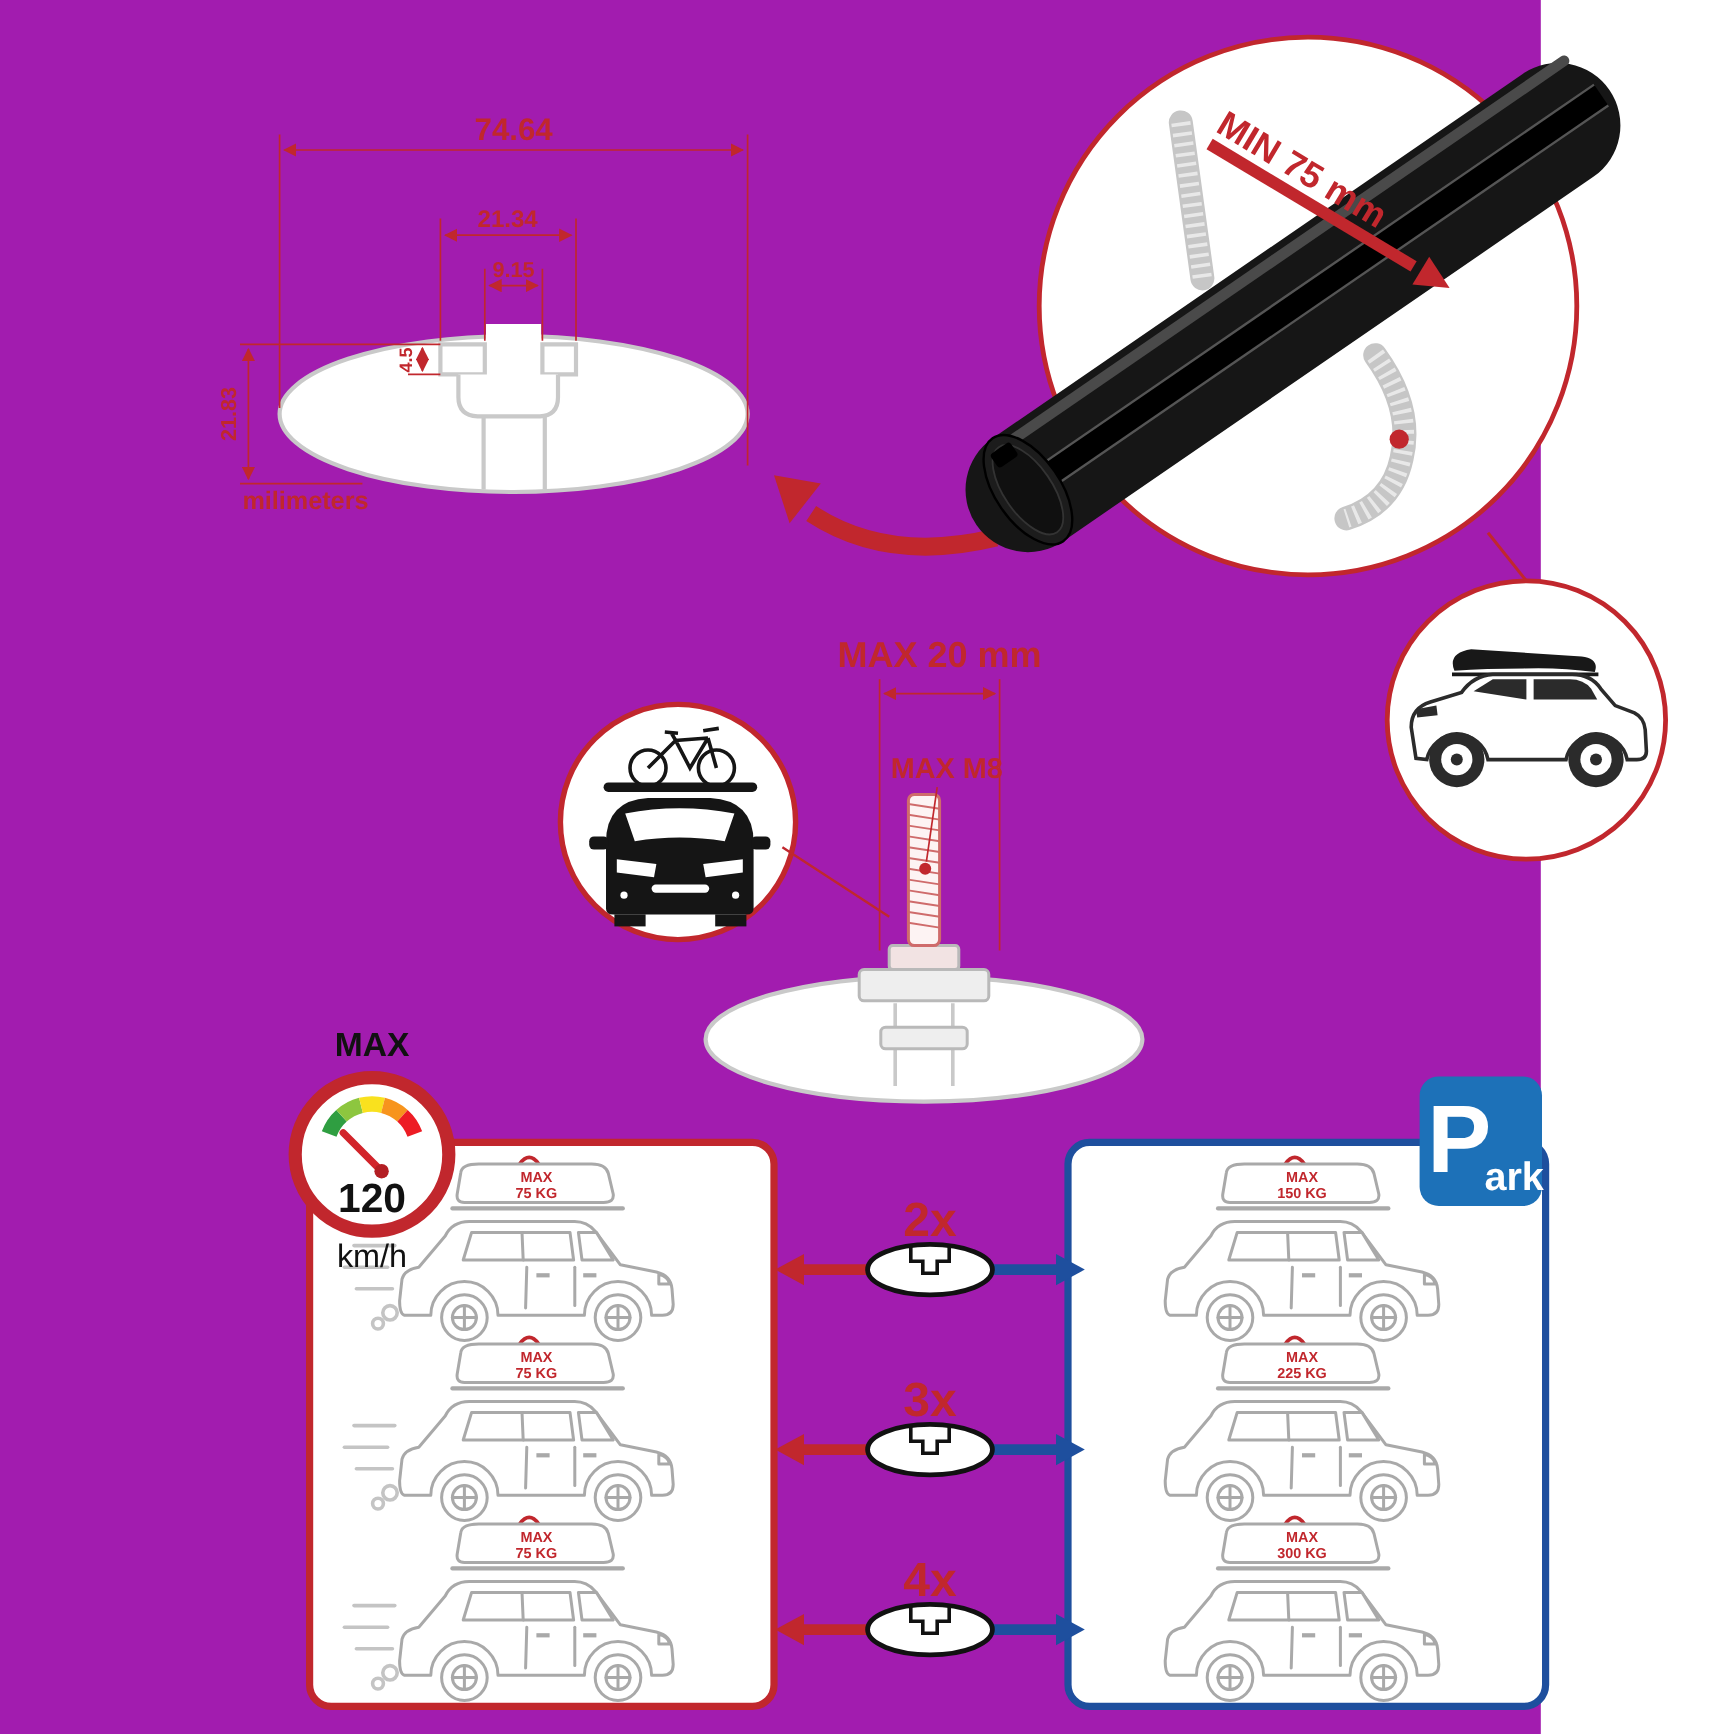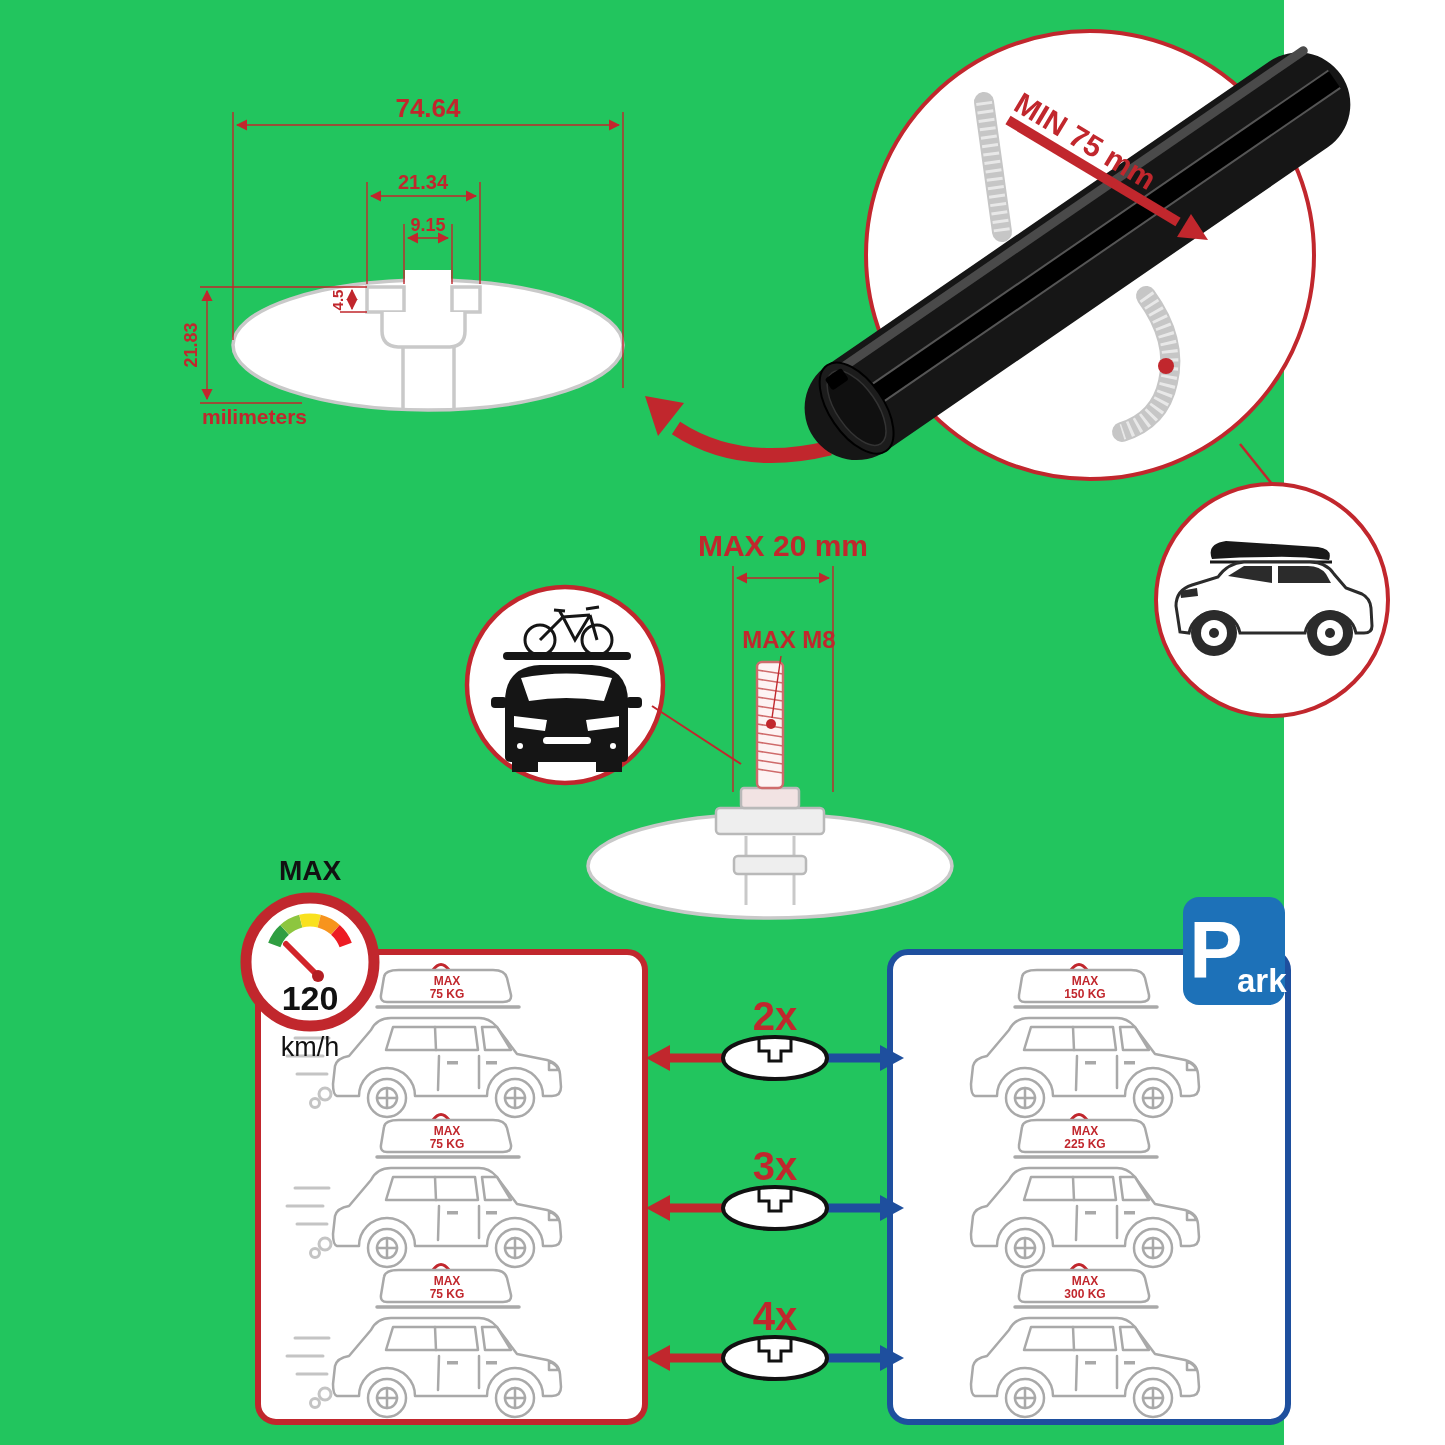--- a/index.html
+++ b/index.html
@@ -1,16 +1,16 @@
 <!DOCTYPE html>
 <html><head>
 <meta charset="utf-8">
 <style>
   html,body{margin:0;padding:0;background:#fff;}
-  .stage{width:1284px;height:1445px;position:relative;background:#22c55e;}
+  .stage{width:1284px;height:1445px;position:relative;background:#a21caf;}
   text{font-family:"Liberation Sans",sans-serif;}
   .dim-txt{fill:#c1272d;font-weight:bold;}
   .red-line{stroke:#c1272d;stroke-width:1.4;fill:none;}
   .gray-ln{stroke:#c9c9c9;stroke-width:3.5;fill:#fff;}
 </style>
 </head>
 <body>
 
 <div class="stage">
 <svg width="1445" height="1445" viewBox="0 0 1445 1445">

